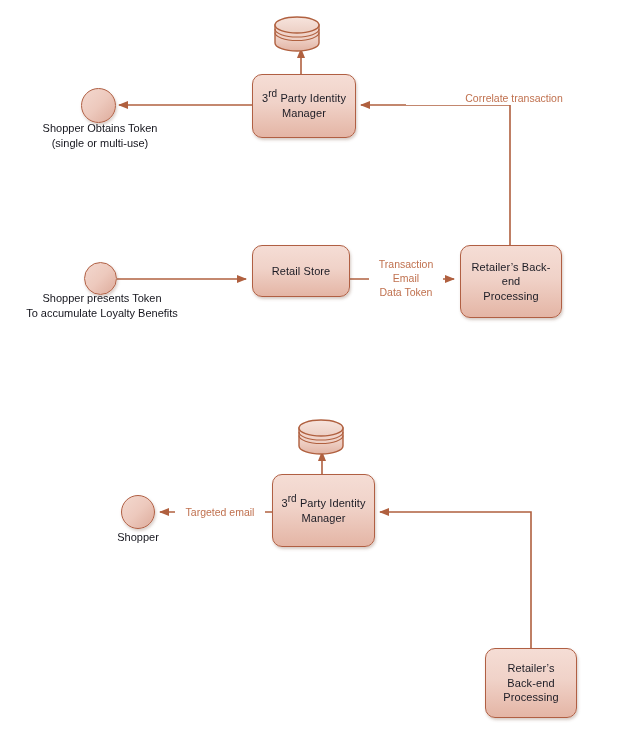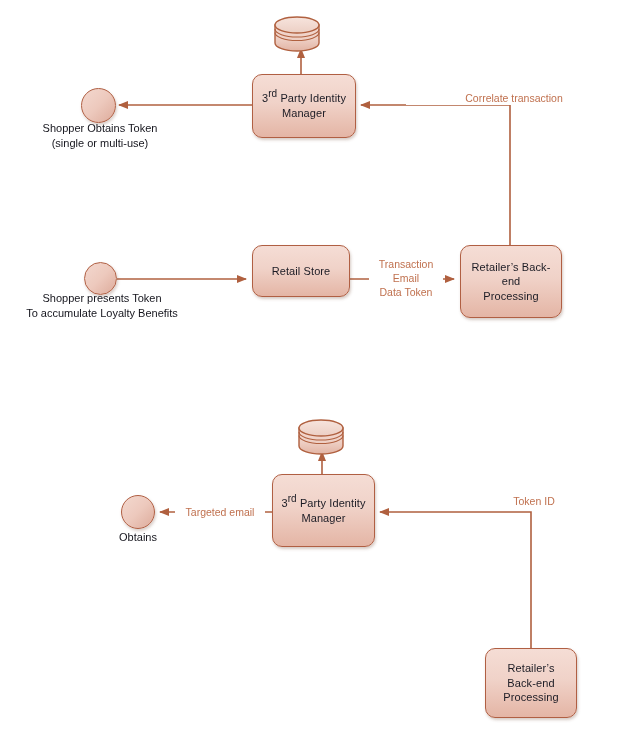--- a/index.html
+++ b/index.html
@@ -172,36 +172,35 @@
 
 <div class="node" style="left:460px; top:245px; width:102px; height:73px;">
   <div class="label">
     <span>Retailer’s Back-end</span><br>
     <span>Processing</span>
   </div>
 </div>
 
 <div class="actor" style="left:121px; top:495px; width:34px; height:34px;"></div>
 <div class="caption" style="left:88px; top:530px; width:100px; text-align:center;">
-  <div>Obtains</div>
+  <div>Shopper</div>
 </div>
 
 <div class="edge-label" style="left:175px; top:505px; width:84px;">
   <div>Targeted email</div>
 </div>
 
 <div class="node" style="left:272px; top:474px; width:103px; height:73px;">
   <div class="label">
     <span>3</span><sup>rd</sup><span> Party Identity</span><br>
     <span>Manager</span>
   </div>
 </div>
 
 <div class="edge-label" style="left:430px; top:494px; width:202px;">
-  <div>Token ID</div>
 </div>
 
 <div class="node" style="left:485px; top:648px; width:92px; height:70px;">
   <div class="label">
     <span>Retailer’s Back-end</span><br>
     <span>Processing</span>
   </div>
 </div>
 
 </body></html>

